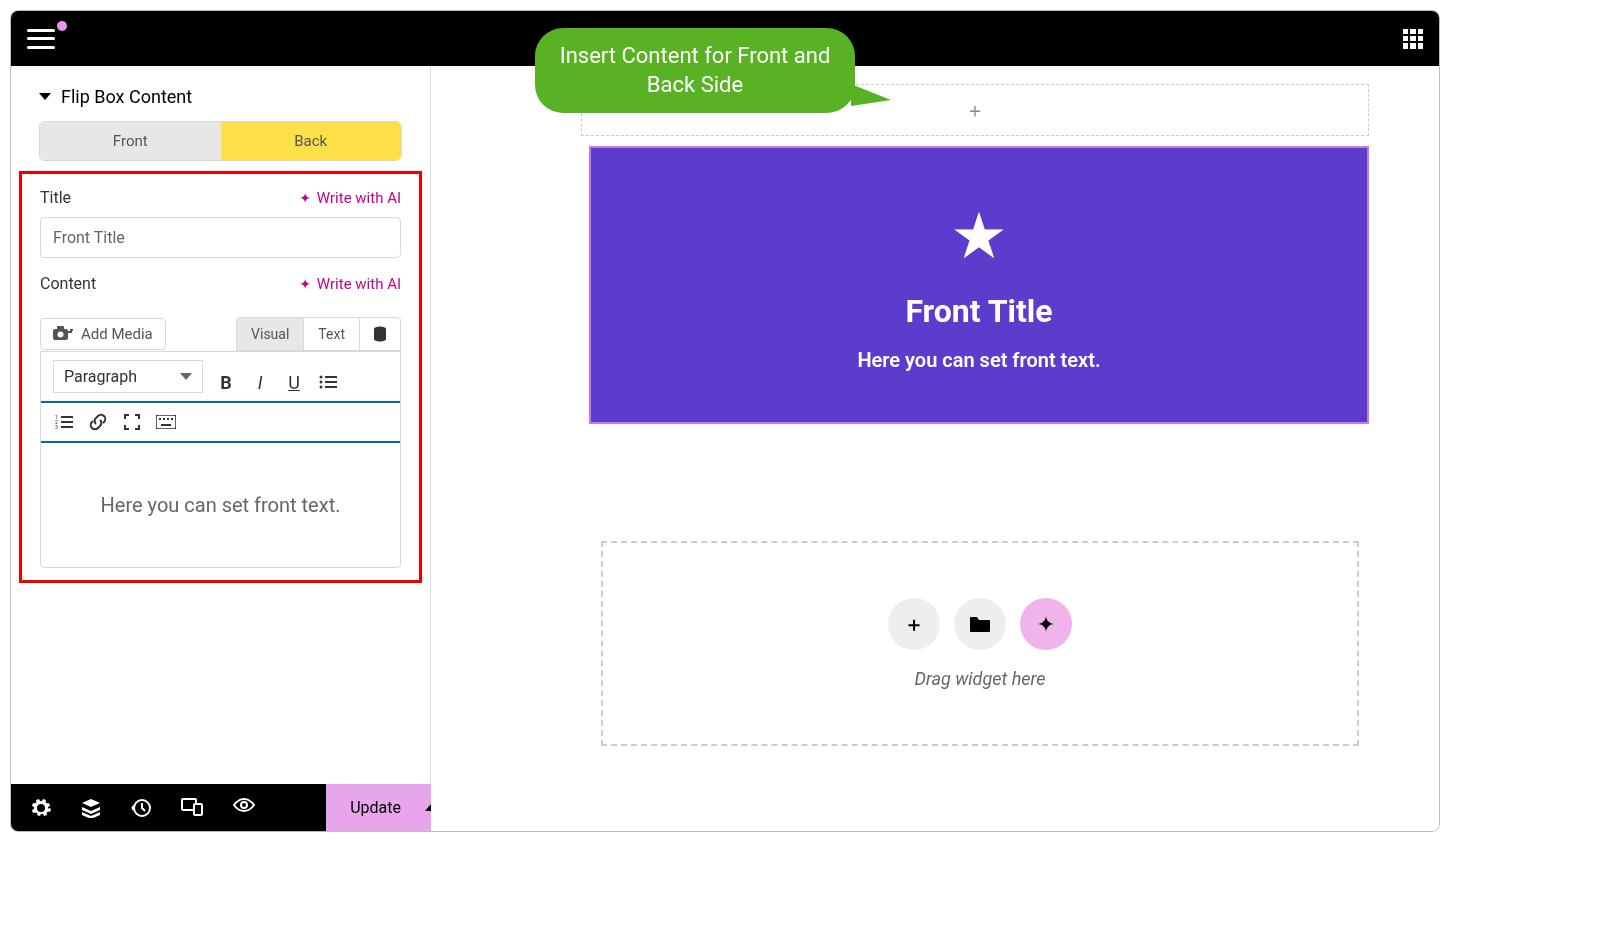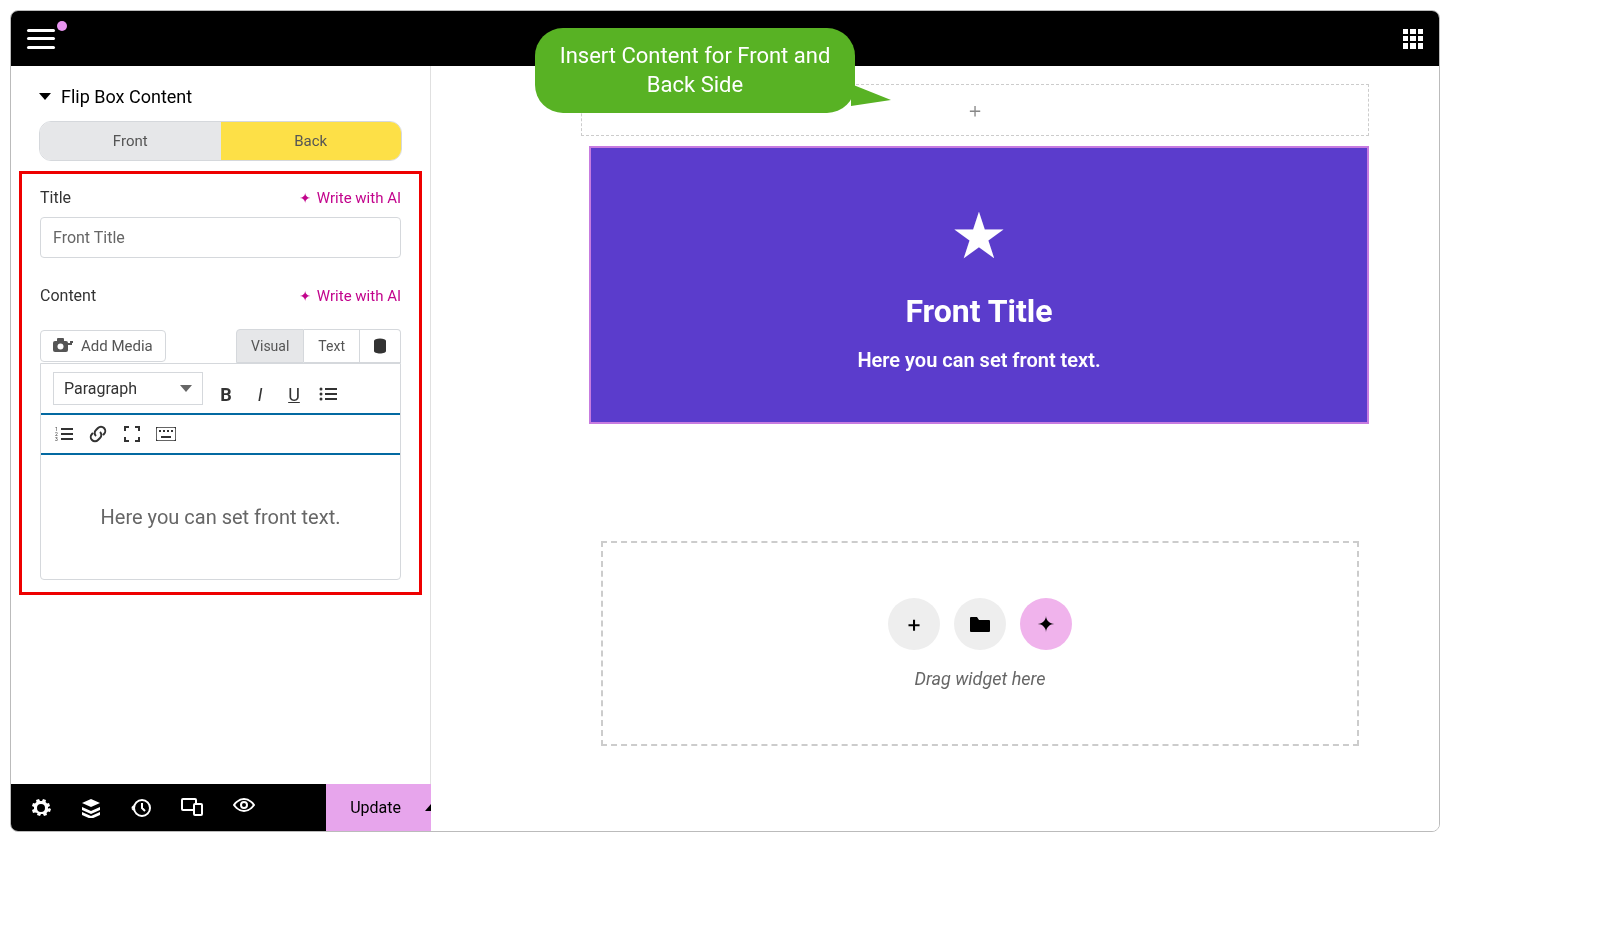--- a/index.html
+++ b/index.html
@@ -8,21 +8,21 @@
 .topbar{height:55px;background:#000;display:flex;align-items:center;justify-content:space-between;padding:0 16px;color:#fff}
 .hamburger{width:28px;height:20px;display:flex;flex-direction:column;justify-content:space-between;cursor:pointer;position:relative}
 .hamburger span{height:3px;background:#fff;border-radius:2px}
 .pink-dot{position:absolute;top:-8px;right:-12px;width:10px;height:10px;border-radius:50%;background:#e895f0}
 .topbar-title{font-size:20px;font-weight:700}
 .apps-icon{width:20px;height:20px;display:grid;grid-template-columns:repeat(3,1fr);grid-template-rows:repeat(3,1fr);gap:2px}
 .apps-icon span{background:#fff}
 .sidebar{position:absolute;left:0;top:55px;width:420px;bottom:47px;background:#fff;border-right:1px solid #e0e0e0;overflow:auto}
 .section-header{display:flex;align-items:center;gap:10px;padding:20px 28px 14px;font-size:18px;font-weight:400}
 .caret-down{width:0;height:0;border-left:6px solid transparent;border-right:6px solid transparent;border-top:7px solid #000}
-.tabs{display:flex;margin:0 28px;border:1px solid #d5d8dc;border-radius:12px;overflow:hidden}
+.tabs{display:flex;margin:0 28px;border:1px solid #d5d8dc;border-radius:6px;overflow:hidden}
 .tab{flex:1;text-align:center;padding:10px 0;font-size:15px;color:#555;background:#fde047;cursor:pointer}
 .tab.active{background:#e6e7e9}
 .redbox{margin:10px 8px 0;border:3px solid #e00;padding:8px 18px 12px}
 .field-row{display:flex;justify-content:space-between;align-items:center;margin-top:6px}
 .field-label{font-size:16px;color:#333}
 .ai-link{display:flex;align-items:center;gap:6px;color:#c2048c;font-size:15px;cursor:pointer}
 .sparkle{font-size:14px}
 .text-input{width:100%;margin-top:10px;padding:10px 12px;border:1px solid #d5d8dc;border-radius:4px;font-size:16px;color:#666}
 .content-toolbar{display:flex;justify-content:space-between;align-items:center;margin-top:24px}
 .add-media{display:flex;align-items:center;gap:8px;padding:6px 12px;border:1px solid #d5d8dc;border-radius:4px;font-size:15px;color:#555;cursor:pointer}
@@ -96,21 +96,21 @@
     <div class="redbox">
       <div class="field-row">
         <span class="field-label">Title</span>
         <span class="ai-link">
           <span class="sparkle">✦</span>
           <span>Write with AI</span>
         </span>
       </div>
       <input class="text-input" value="Front Title" style="">
 
-      <div class="field-row" style="margin-top:28px">
+      <div class="field-row" style="margin-top:16px">
         <span class="field-label">Content</span>
         <span class="ai-link">
           <span class="sparkle">✦</span>
           <span>Write with AI</span>
         </span>
       </div>
 
       <div class="content-toolbar">
         <div class="add-media">
           <span>

